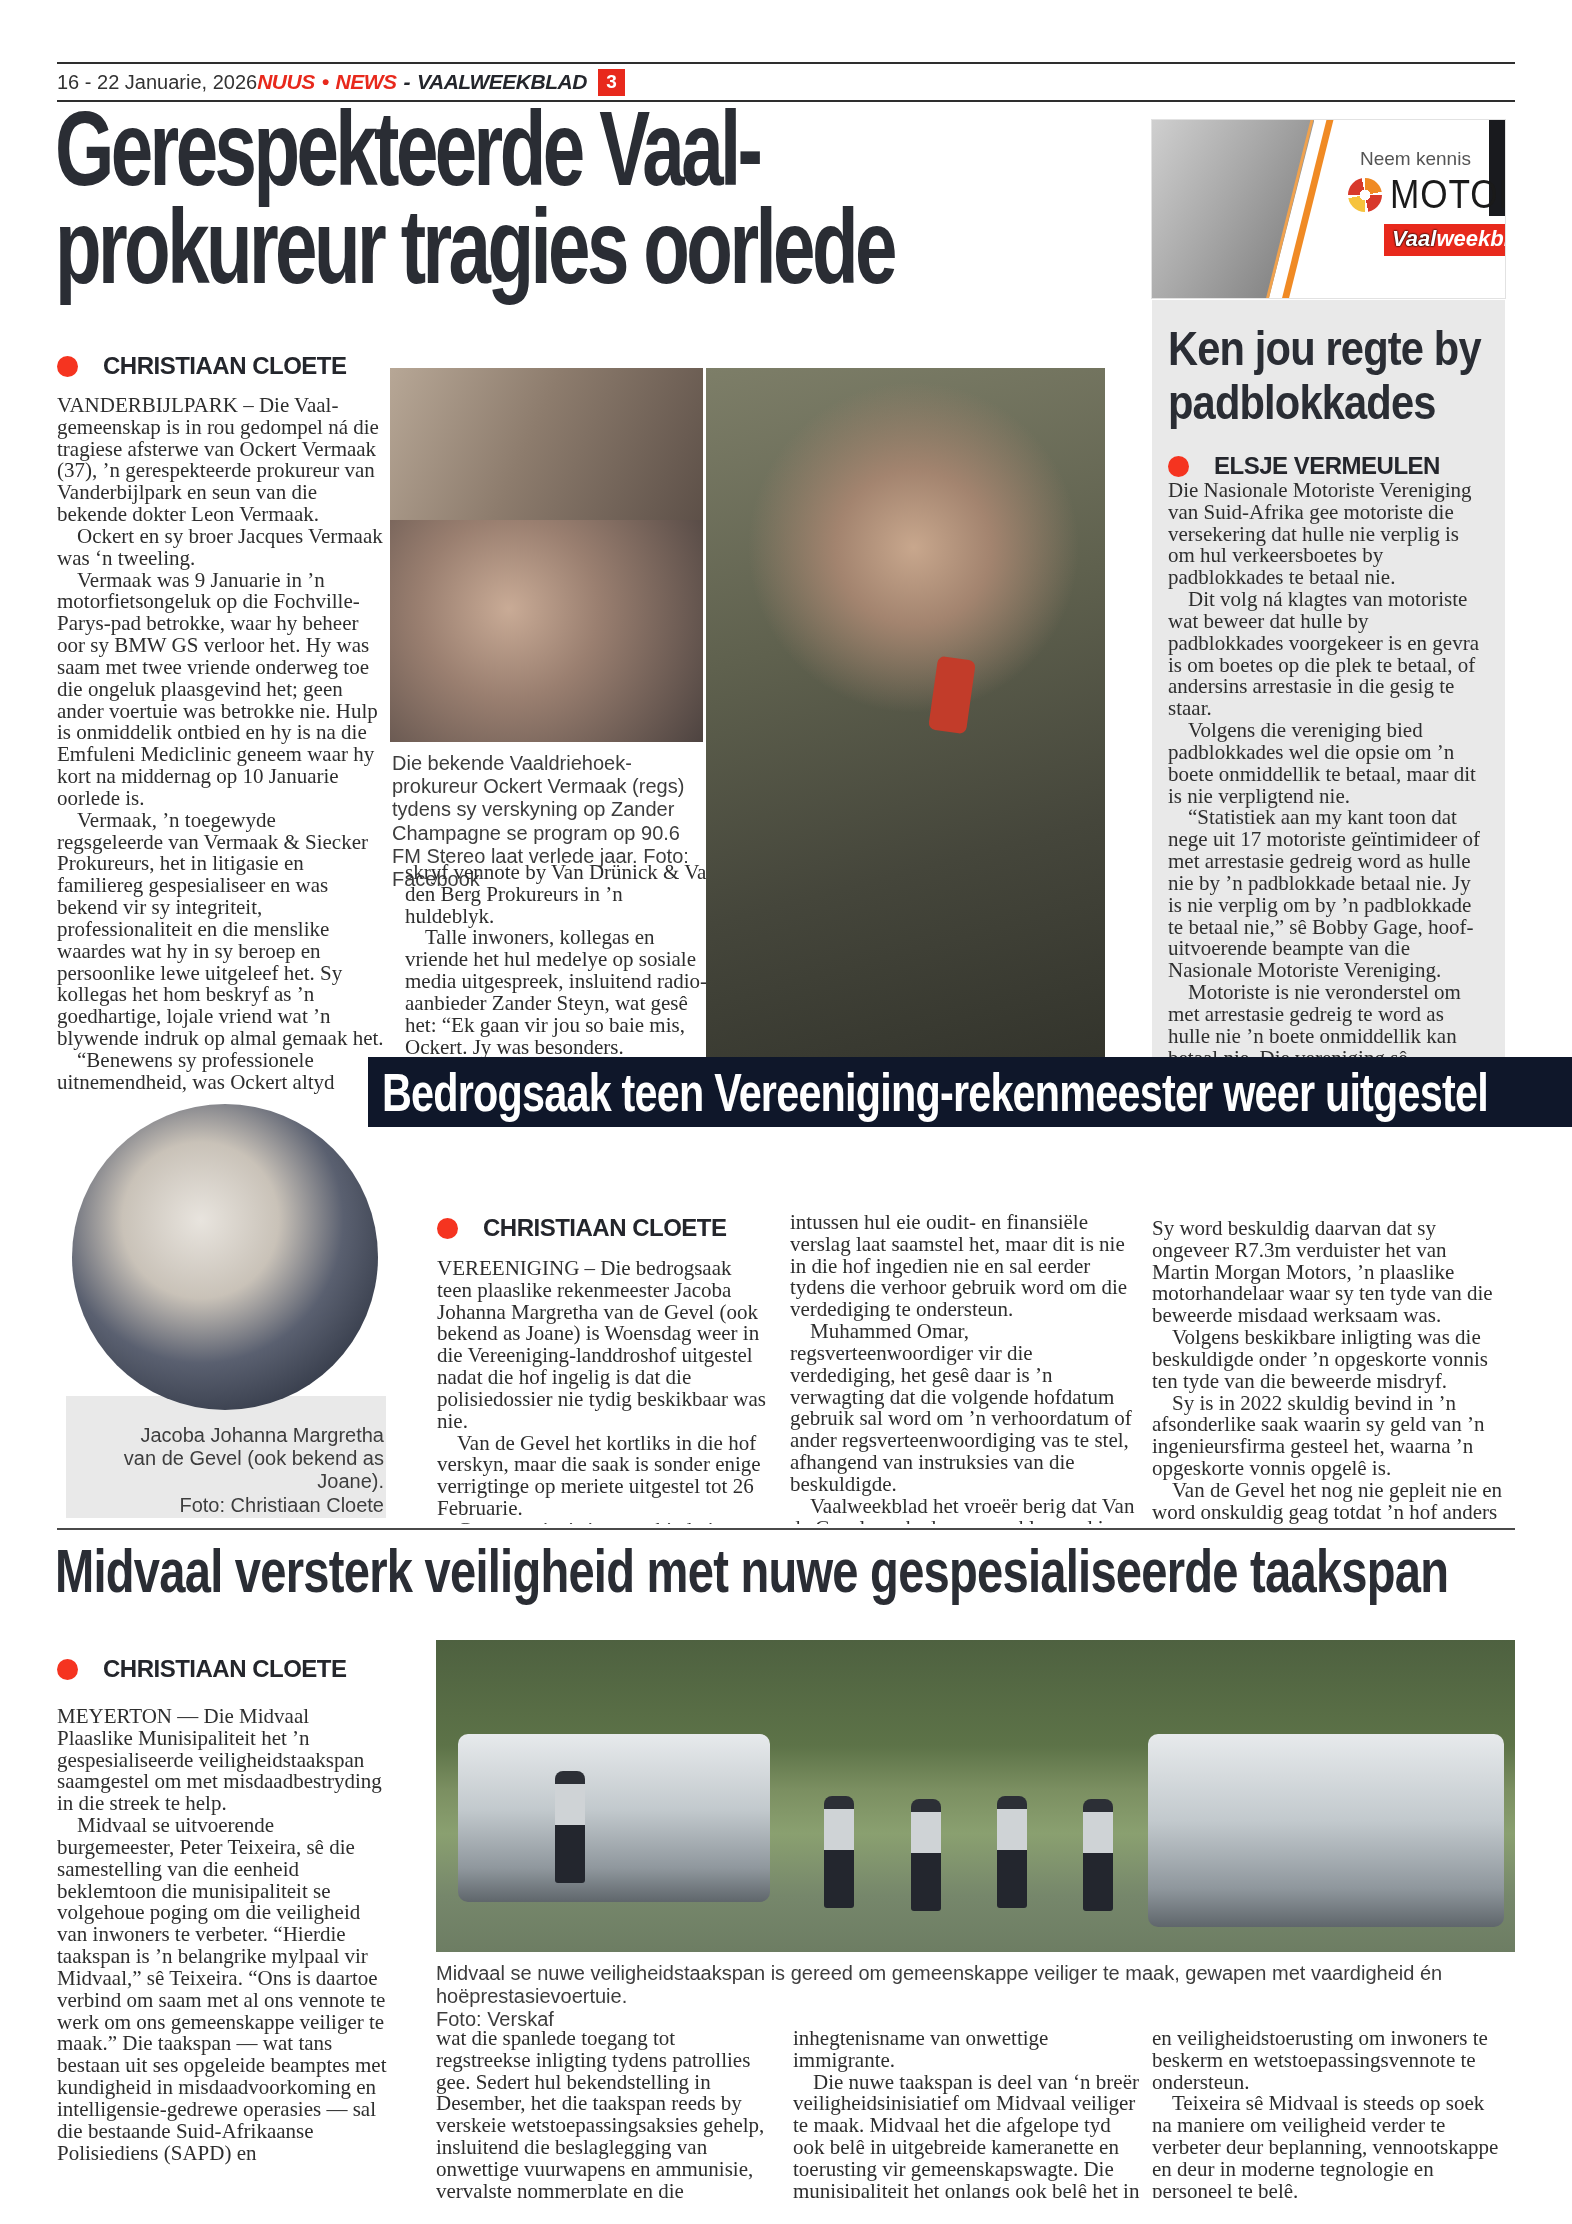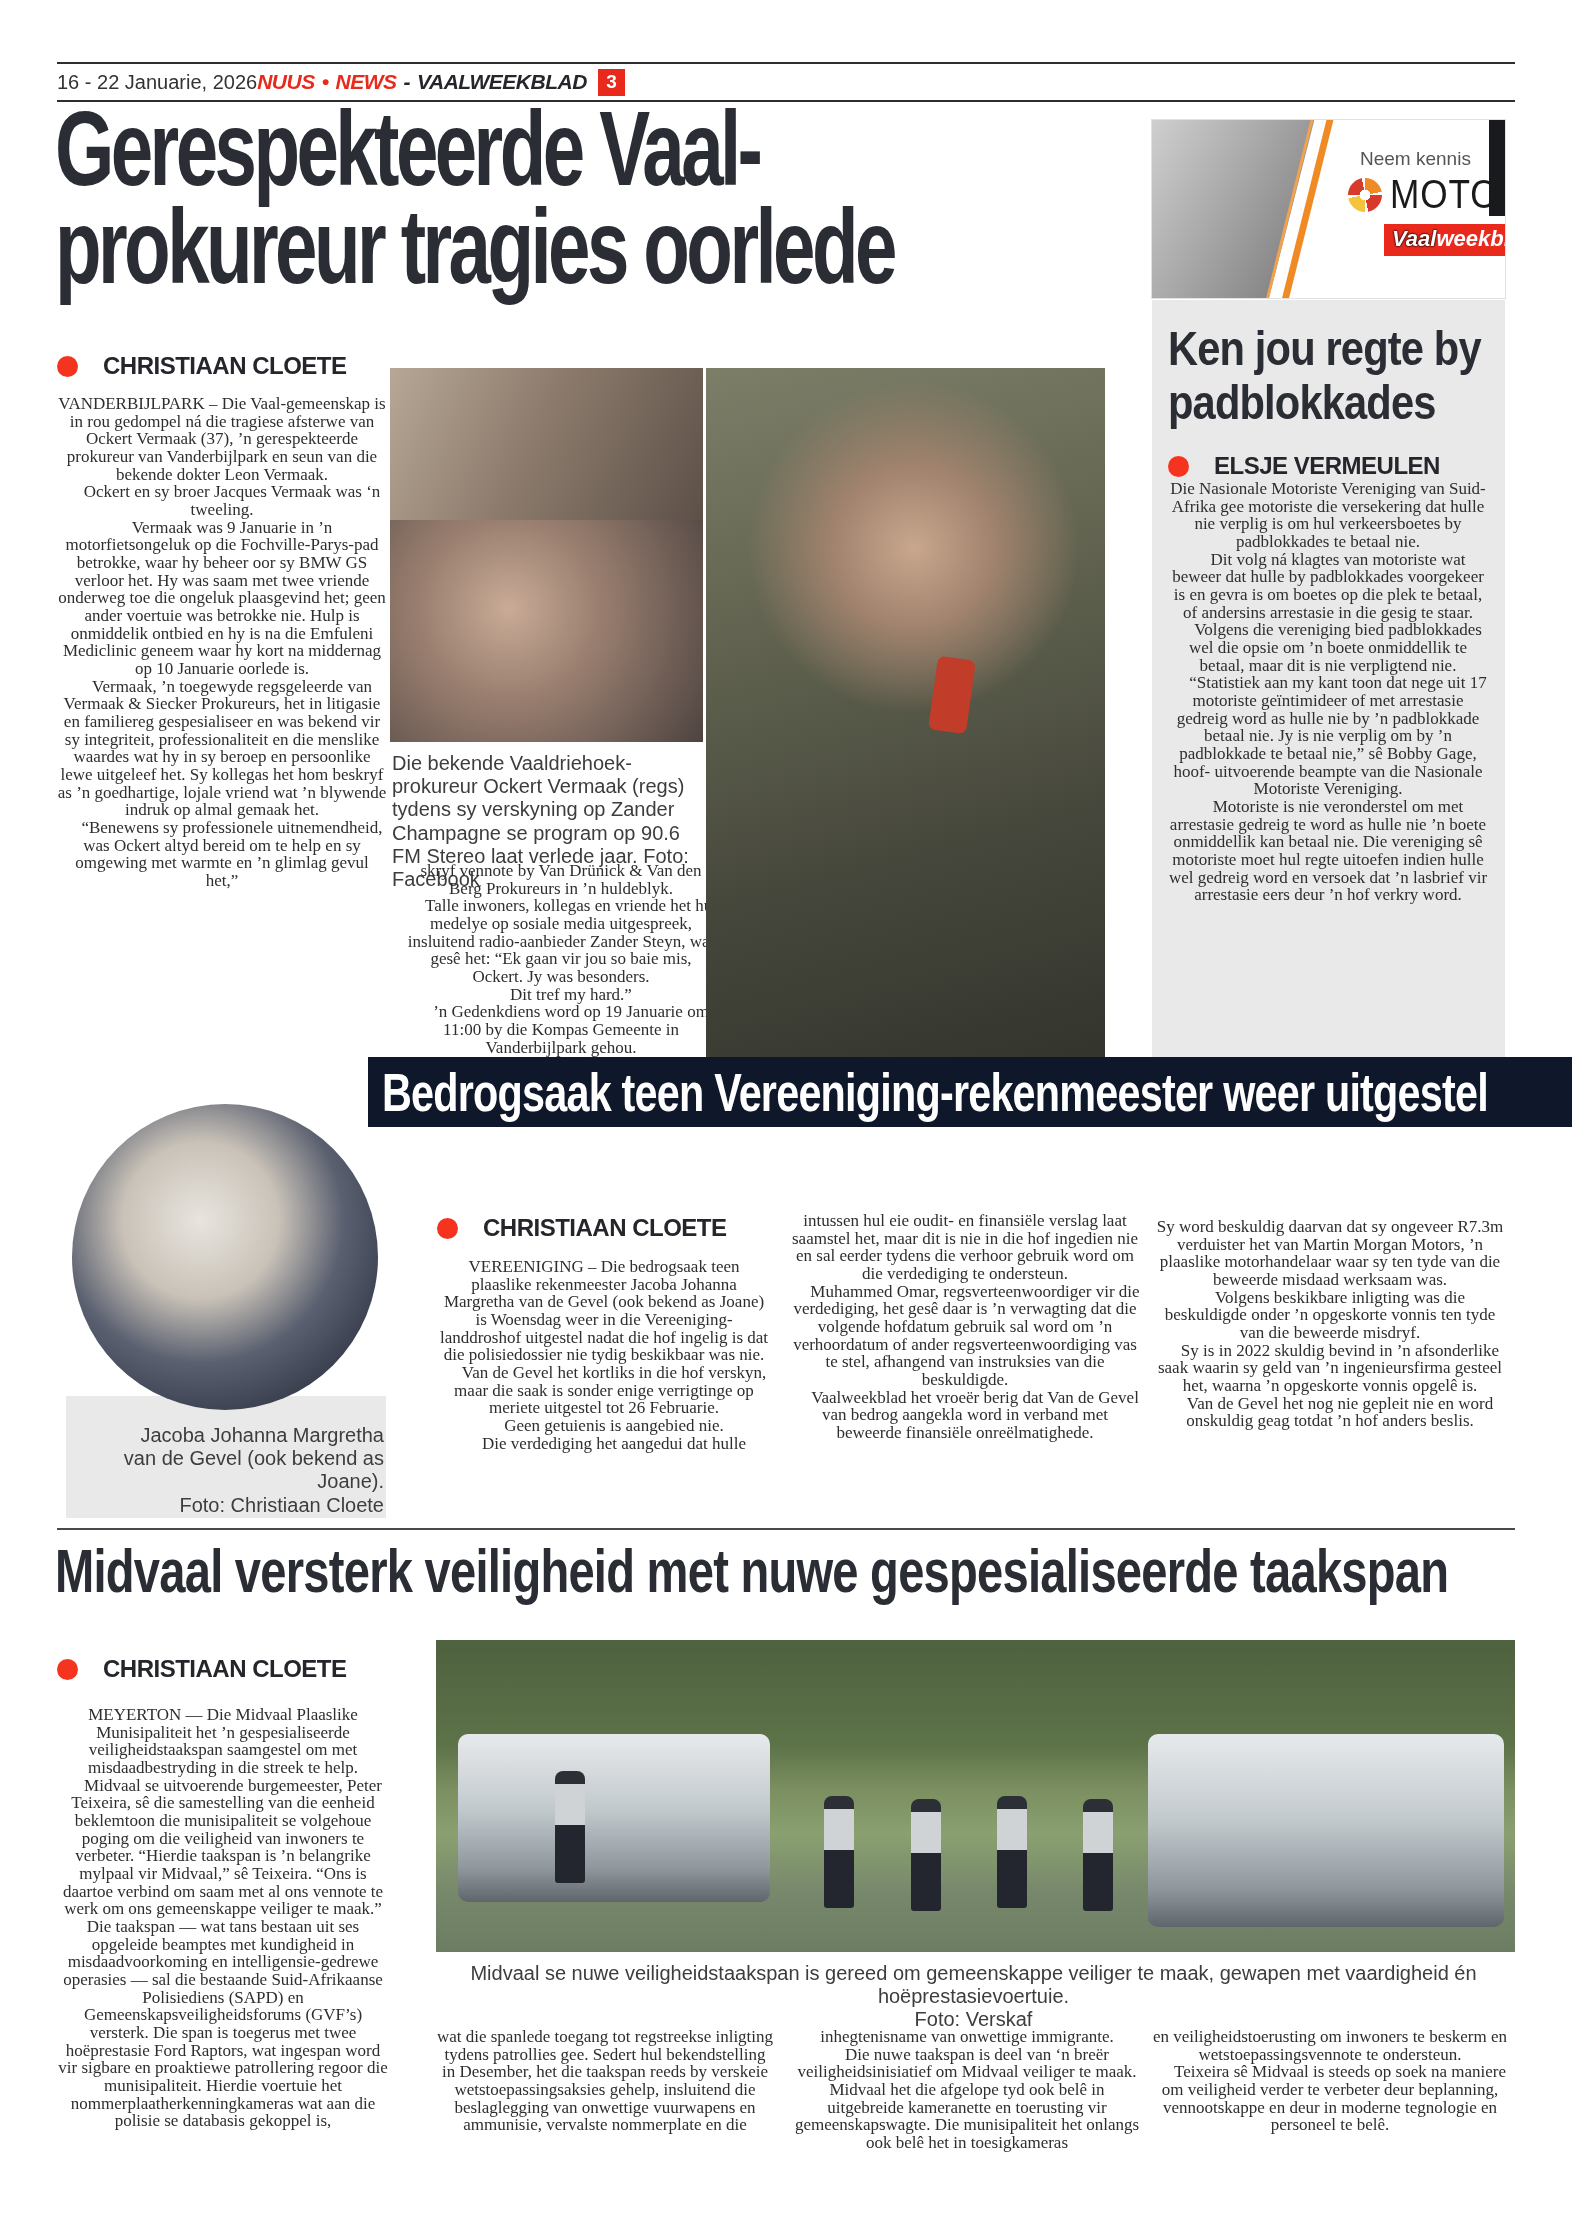--- a/index.html
+++ b/index.html
@@ -17,21 +17,21 @@
   .dark{color:#24262c;}
   .pg-num{font-style:normal;width:27px;height:27px;background:#e8291c;color:#fff;
     display:flex;align-items:center;justify-content:center;font-size:19px;margin-left:4px;}
 
   
   .cond{font-family:"Liberation Sans","DejaVu Sans",sans-serif;font-weight:bold;color:#2a2d34;transform-origin:left top;}
   .byline{position:absolute;display:flex;align-items:center;gap:25px;
     font-family:"Liberation Sans","DejaVu Sans",sans-serif;font-weight:800;font-size:24px;
     letter-spacing:-0.5px;color:#24262c;}
   .byline .dot{width:21px;height:21px;border-radius:50%;background:#f53420;flex:0 0 auto;}
-  .body-serif{position:absolute;font-size:17px;line-height:1.04;color:#2e2e2e;overflow:hidden;text-align:center;}
+  .body-serif{position:absolute;font-size:21px;line-height:1.04;color:#2e2e2e;overflow:hidden;}
   .body-serif p{margin:0;}
   .body-serif p + p{text-indent:20px;}
   .caption{position:absolute;font-family:"Liberation Sans","DejaVu Sans",sans-serif;
     font-size:20px;line-height:1.16;color:#3d3d3d;white-space:pre-line;}
 
   
   .a1-headline{position:absolute;left:55px;top:100px;width:1460px;font-size:106px;line-height:0.92;
     letter-spacing:-5px;transform:scaleX(0.72);white-space:pre-line;}
   .photo{position:absolute;overflow:hidden;}
   .ph-mid-top{left:390px;top:368px;width:313px;height:152px;
@@ -218,21 +218,21 @@
   <div class="photo ph-group">
     <div class="veh veh-l"></div>
     <div class="veh veh-r"></div>
     <div class="officer" style="left:11%;bottom:22%;"></div>
     <div class="officer" style="left:36%;bottom:14%;"></div>
     <div class="officer" style="left:44%;bottom:13%;"></div>
     <div class="officer" style="left:52%;bottom:14%;"></div>
     <div class="officer" style="left:60%;bottom:13%;"></div>
   </div>
 
-  <div class="caption" style="left:436px;top:1962px;width:1075px;text-align:center;">Midvaal se nuwe veiligheidstaakspan is gereed om gemeenskappe veiliger te maak, gewapen met vaardigheid én hoëprestasievoertuie.
+  <div class="caption" style="left:436px;top:1962px;width:1075px;">Midvaal se nuwe veiligheidstaakspan is gereed om gemeenskappe veiliger te maak, gewapen met vaardigheid én hoëprestasievoertuie.
 Foto: Verskaf</div>
 
   <div class="body-serif" style="left:436px;top:2028px;width:338px;height:170px;">
       <p>wat die spanlede toegang tot regstreekse inligting tydens patrollies gee. Sedert hul bekendstelling in Desember, het die taakspan reeds by verskeie wetstoepassingsaksies gehelp, insluitend die beslaglegging van onwettige vuurwapens en ammunisie, vervalste nommerplate en die</p>
     </div>
   <div class="body-serif" style="left:793px;top:2028px;width:348px;height:170px;">
       <p>inhegtenisname van onwettige immigrante.</p>
       <p>Die nuwe taakspan is deel van ‘n breër veiligheidsinisiatief om Midvaal veiliger te maak. Midvaal het die afgelope tyd ook belê in uitgebreide kameranette en toerusting vir gemeenskapswagte. Die munisipaliteit het onlangs ook belê het in toesigkameras</p>
     </div>
   <div class="body-serif" style="left:1152px;top:2028px;width:356px;height:170px;">

